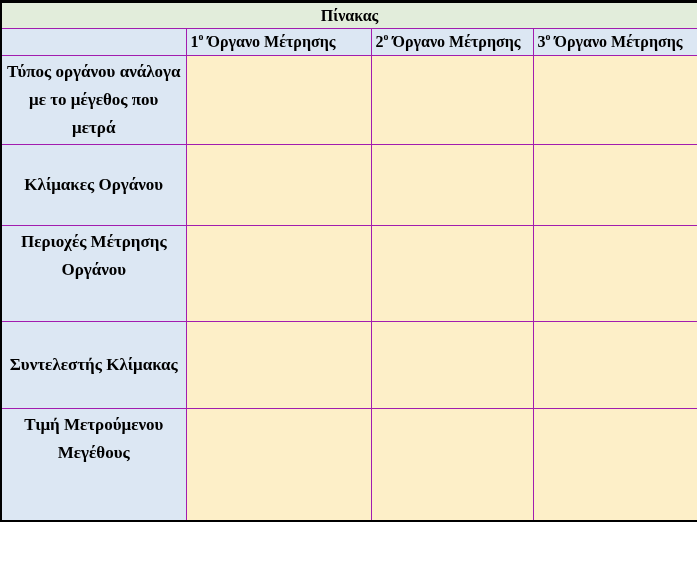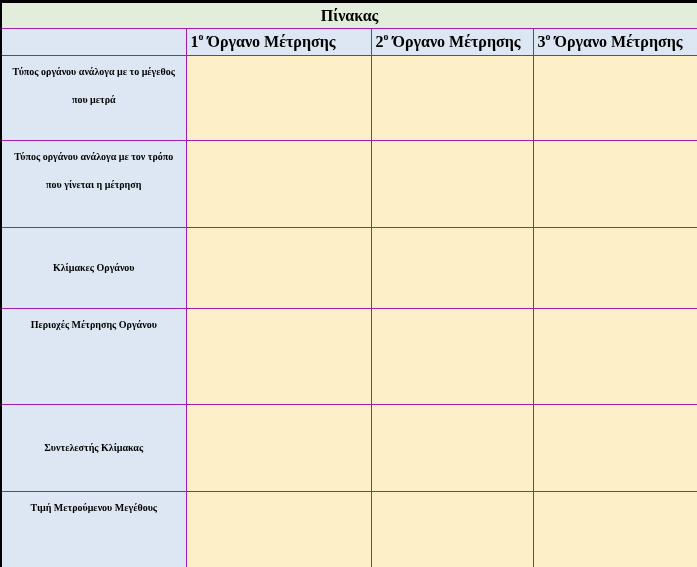--- a/index.html
+++ b/index.html
@@ -31,21 +31,21 @@
     overflow: hidden;
   }
   
   tr.r-title  { height: 27px; }
   tr.r-cols   { height: 27px; }
   tr.r-body-1 { height: 85px; }
   tr.r-body-2 { height: 87px; }
   tr.r-body-3 { height: 81px; }
   tr.r-body-4 { height: 96px; }
   tr.r-body-5 { height: 87px; }
-  tr.r-body-6 { height: 84px; }
+  tr.r-body-6 { height: 112px; }
   
   .title-cell {
     background: #E2EDDB;
     text-align: center;
     vertical-align: middle;
     font-weight: bold;
     font-size: 16px;
     padding: 1px 2px;
   }
   .col-header, .corner-cell {
@@ -62,21 +62,21 @@
     position: relative;
     top: -0.1em;
     vertical-align: super;
     line-height: 0;
   }
   .row-label {
     background: #DCE7F3;
     text-align: center;
     vertical-align: top;
     font-weight: bold;
-    font-size: 10px;
+    font-size: 17px;
     line-height: 28px;
     padding: 2px 4px;
   }
   tr.vc .row-label {
     vertical-align: middle;
     margin-left: 36px;
   }
   .answer-cell {
     background: #FDEFC8;
     font-size: 15.5px;
@@ -103,26 +103,20 @@
         <th class="col-header"><span>1</span><sup>ο</sup> <span>Όργανο Μέτρησης</span></th>
         <th class="col-header"><span>2</span><sup>ο</sup> <span>Όργανο Μέτρησης</span></th>
         <th class="col-header"><span>3</span><sup>ο</sup> <span>Όργανο Μέτρησης</span></th>
       </tr>
       <tr class="r-body-1">
         <td class="row-label">Τύπος οργάνου ανάλογα με το μέγεθος που μετρά</td>
         <td class="answer-cell"></td>
         <td class="answer-cell"></td>
         <td class="answer-cell"></td>
       </tr>
-      <tr class="r-body-2">
-        <td class="row-label">Τύπος οργάνου ανάλογα με τον τρόπο που γίνεται η μέτρηση</td>
-        <td class="answer-cell"></td>
-        <td class="answer-cell"></td>
-        <td class="answer-cell"></td>
-      </tr>
       <tr class="r-body-3 vc">
         <td class="row-label">Κλίμακες Οργάνου</td>
         <td class="answer-cell"></td>
         <td class="answer-cell"></td>
         <td class="answer-cell"></td>
       </tr>
       <tr class="r-body-4">
         <td class="row-label">Περιοχές Μέτρησης Οργάνου</td>
         <td class="answer-cell"></td>
         <td class="answer-cell"></td>

